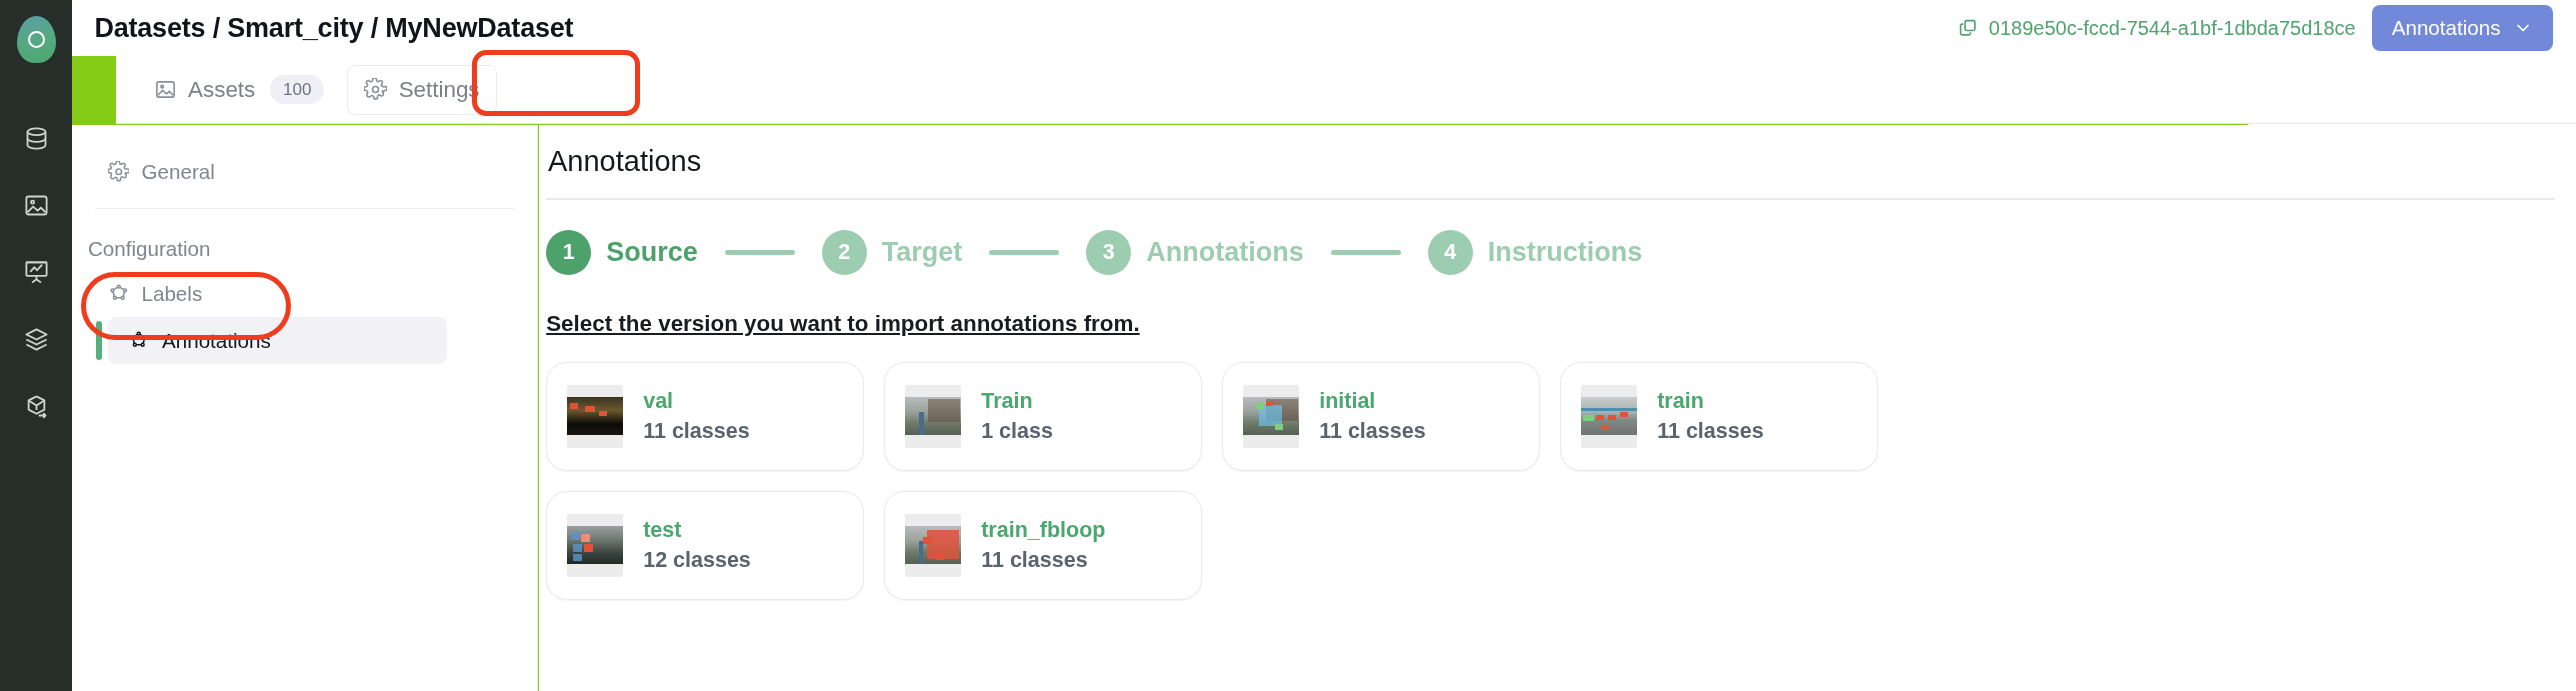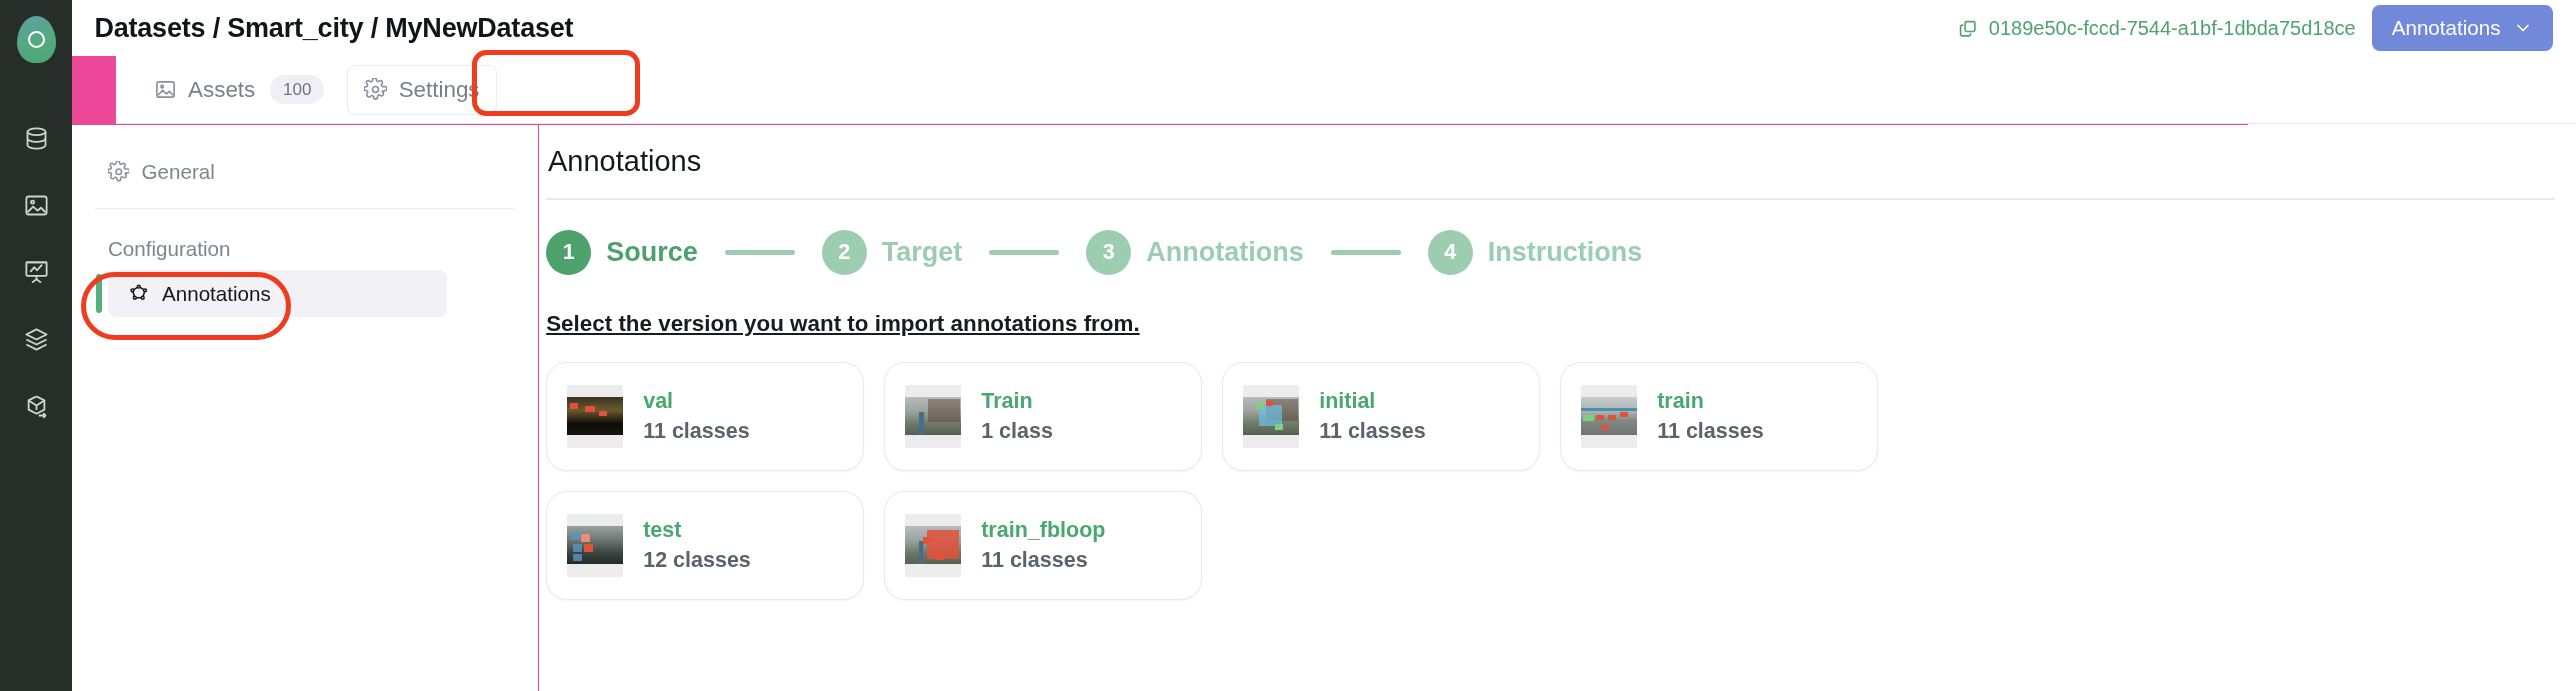--- a/index.html
+++ b/index.html
@@ -7,21 +7,21 @@
     width: 2576px;
     height: 691px;
     background: #ffffff;
     font-family: "Liberation Sans", sans-serif;
     overflow: hidden;
   }
   #app {
     position: relative;
     width: 2248px;
     height: 691px;
-    background: #ec4899;
+    background: #84cc16;
   }
 
   
   .rail {
     position: absolute;
     left: 0; top: 0;
     width: 72px; height: 691px;
     background: #272e2a;
     display: flex;
     flex-direction: column;
@@ -72,21 +72,21 @@
   }
   .header-right {
     margin-left: auto;
     display: flex;
     align-items: center;
     gap: 16px;
     padding-right: 23px;
   }
   .uuid-chip {
     display: flex;
-    align-items: flex-end;
+    align-items: center;
     gap: 10.7px;
     color: #4fa36e;
     font-size: 20px;
     white-space: nowrap;
   }
   .uuid-chip svg { display: block; }
   .annotations-btn {
     display: flex;
     align-items: center;
     gap: 12.5px;
@@ -173,21 +173,21 @@
   }
   .nav-row svg { display: block; flex: none; }
   .nav-divider {
     height: 1.8px;
     background: #ececef;
     margin: 12.5px 23px 0 23px;
   }
   .nav-section-title {
     font-size: 20.6px;
     color: #81858d;
-    padding: 0 36px;
+    padding: 0 16px;
     margin-top: 21.5px;
     margin-bottom: 3.6px;
     height: 36px;
     display: flex;
     align-items: center;
   }
   .nav-row.active {
     background: #f2f2f6;
     color: #14181d;
     font-weight: 500;
@@ -428,20 +428,33 @@
           <path d="M19.4 13.5a1.6 1.6 0 0 0 .33 1.77l.06.06a2 2 0 1 1-2.83 2.83l-.06-.06a1.6 1.6 0 0 0-1.77-.33 1.6 1.6 0 0 0-1 1.47V20a2 2 0 1 1-4 0v-.1a1.6 1.6 0 0 0-1.05-1.47 1.6 1.6 0 0 0-1.77.33l-.06.06A2 2 0 1 1 3.4 15.9l.06-.06a1.6 1.6 0 0 0 .33-1.77 1.6 1.6 0 0 0-1.47-1H2a2 2 0 1 1 0-4h.1a1.6 1.6 0 0 0 1.47-1.05 1.6 1.6 0 0 0-.33-1.77l-.06-.06A2 2 0 1 1 6.01 3.4l.06.06a1.6 1.6 0 0 0 1.77.33H8a1.6 1.6 0 0 0 1-1.47V2a2 2 0 1 1 4 0v.1a1.6 1.6 0 0 0 1 1.47 1.6 1.6 0 0 0 1.77-.33l.06-.06a2 2 0 1 1 2.83 2.83l-.06.06a1.6 1.6 0 0 0-.33 1.77V8a1.6 1.6 0 0 0 1.47 1H22a2 2 0 1 1 0 4h-.1a1.6 1.6 0 0 0-1.47 1z"></path>
         </svg>
       </span>
       <span>General</span>
     </div>
 
     <div class="nav-divider"></div>
 
     <div class="nav-section-title">Configuration</div>
 
+    <div class="nav-row">
+      <span>
+        <svg width="21.5" height="21.5" viewBox="0 0 24 24" fill="none" stroke="#8b9098" stroke-width="1.7" stroke-linejoin="round">
+          <path d="M12 4l7 4.2-2.6 8.3H7.6L5 8.2 12 4z"></path>
+          <circle cx="12" cy="4" r="1.6" fill="#ffffff"></circle>
+          <circle cx="19" cy="8.2" r="1.6" fill="#ffffff"></circle>
+          <circle cx="16.4" cy="16.5" r="1.6" fill="#ffffff"></circle>
+          <circle cx="7.6" cy="16.5" r="1.6" fill="#ffffff"></circle>
+          <circle cx="5" cy="8.2" r="1.6" fill="#ffffff"></circle>
+        </svg>
+      </span>
+      <span>Labels</span>
+    </div>
 
     <div class="nav-row active">
       <span>
         <svg width="21.5" height="21.5" viewBox="0 0 24 24" fill="none" stroke="#14181d" stroke-width="1.7" stroke-linejoin="round">
           <path d="M12 4l7 4.2-2.6 8.3H7.6L5 8.2 12 4z"></path>
           <circle cx="12" cy="4" r="1.6" fill="#ffffff"></circle>
           <circle cx="19" cy="8.2" r="1.6" fill="#ffffff"></circle>
           <circle cx="16.4" cy="16.5" r="1.6" fill="#ffffff"></circle>
           <circle cx="7.6" cy="16.5" r="1.6" fill="#ffffff"></circle>
           <circle cx="5" cy="8.2" r="1.6" fill="#ffffff"></circle>

